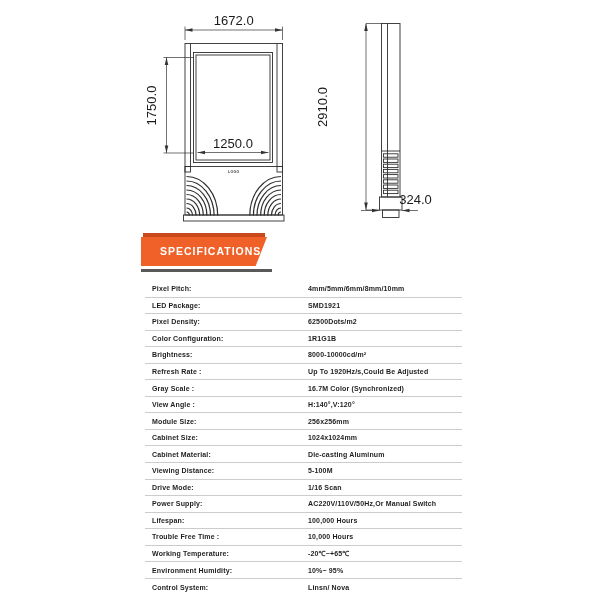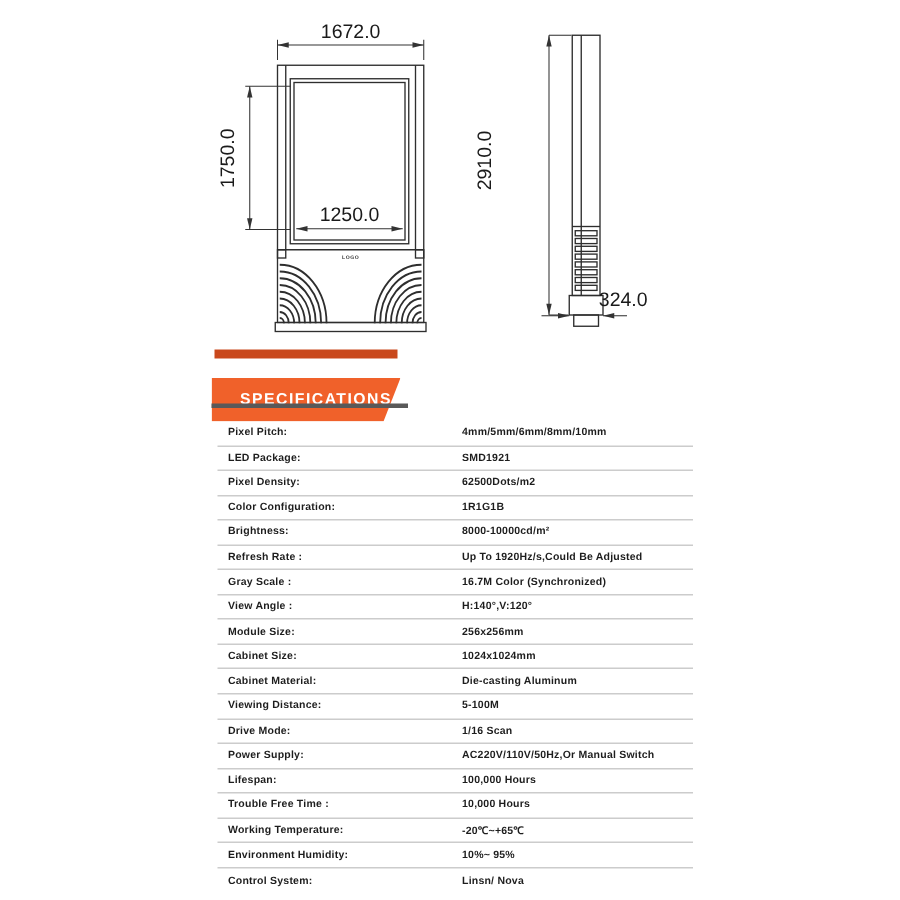--- a/index.html
+++ b/index.html
@@ -6,21 +6,21 @@
   .page{position:relative;width:600px;height:600px;background:#ffffff;overflow:hidden;
         font-family:"Liberation Sans",sans-serif;color:#1d1d1d;}
   
   .drawing{position:absolute;left:0;top:0;width:592px;height:232px;}
   .drawing svg{display:block;}
   .dim-text{font-family:"Liberation Sans",sans-serif;font-size:13px;fill:#1a1a1a;}
   .logo-text{font-family:"Liberation Sans",sans-serif;font-size:3.4px;font-weight:bold;
              letter-spacing:.4px;fill:#333;}
   
   .banner-top{position:absolute;left:143px;top:233px;width:122px;height:6px;}
-  .banner-main{position:absolute;left:141px;top:252px;width:126px;height:29px;
+  .banner-main{position:absolute;left:141px;top:237px;width:126px;height:29px;
                clip-path:polygon(0 0,100% 0,91% 100%,0 100%);}
   .banner-label{display:block;padding-left:19px;line-height:29px;color:#ffffff;
                 font-size:10.5px;font-weight:700;letter-spacing:1px;}
   .banner-shadow{position:absolute;left:141px;top:269px;width:131px;height:2.5px;
                  background:#595959;}
   
   .spec-table{position:absolute;left:145px;top:281px;width:317px;}
   .spec-row{display:flex;align-items:center;height:16.55px;border-bottom:1px solid #cccccc;
             box-sizing:border-box;}
   .spec-row:last-child{border-bottom:none;}

